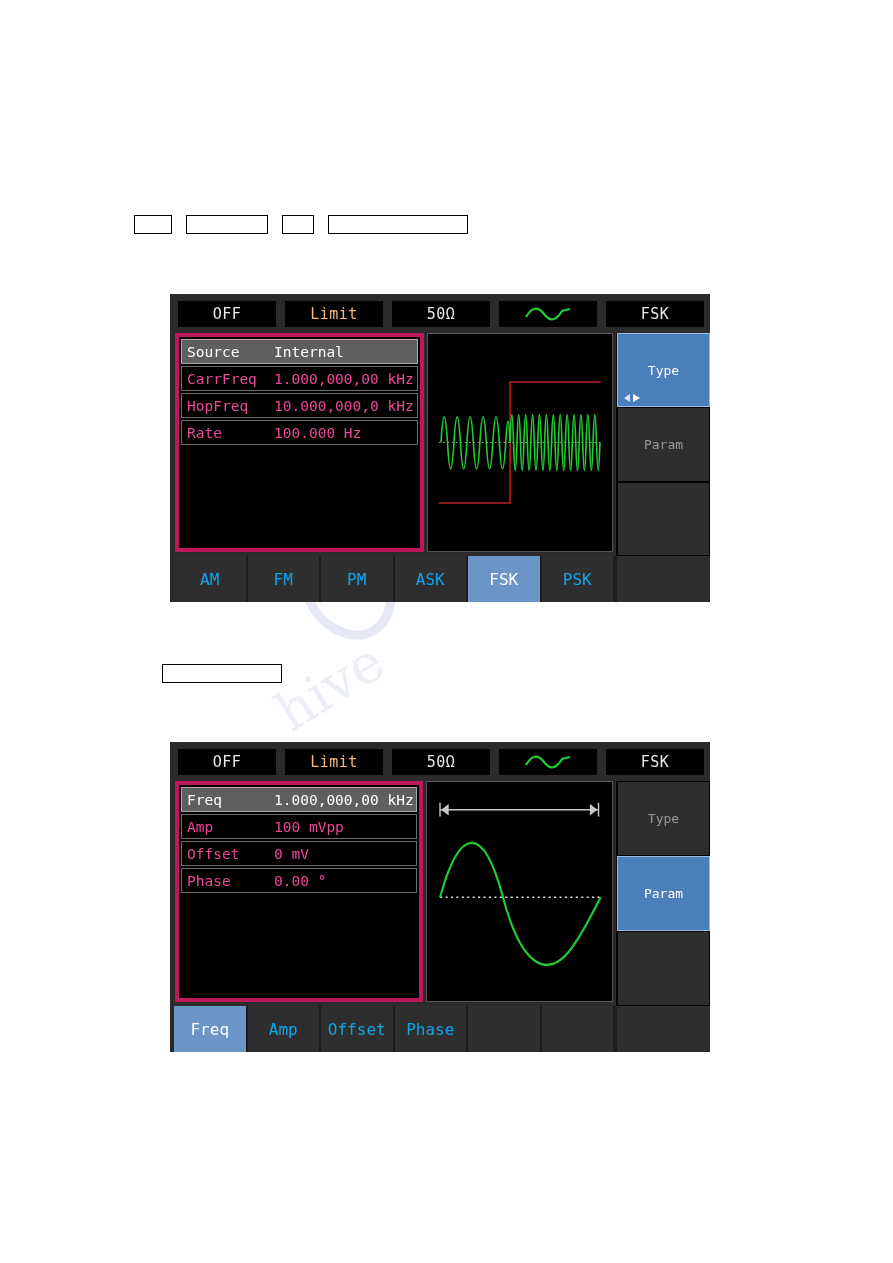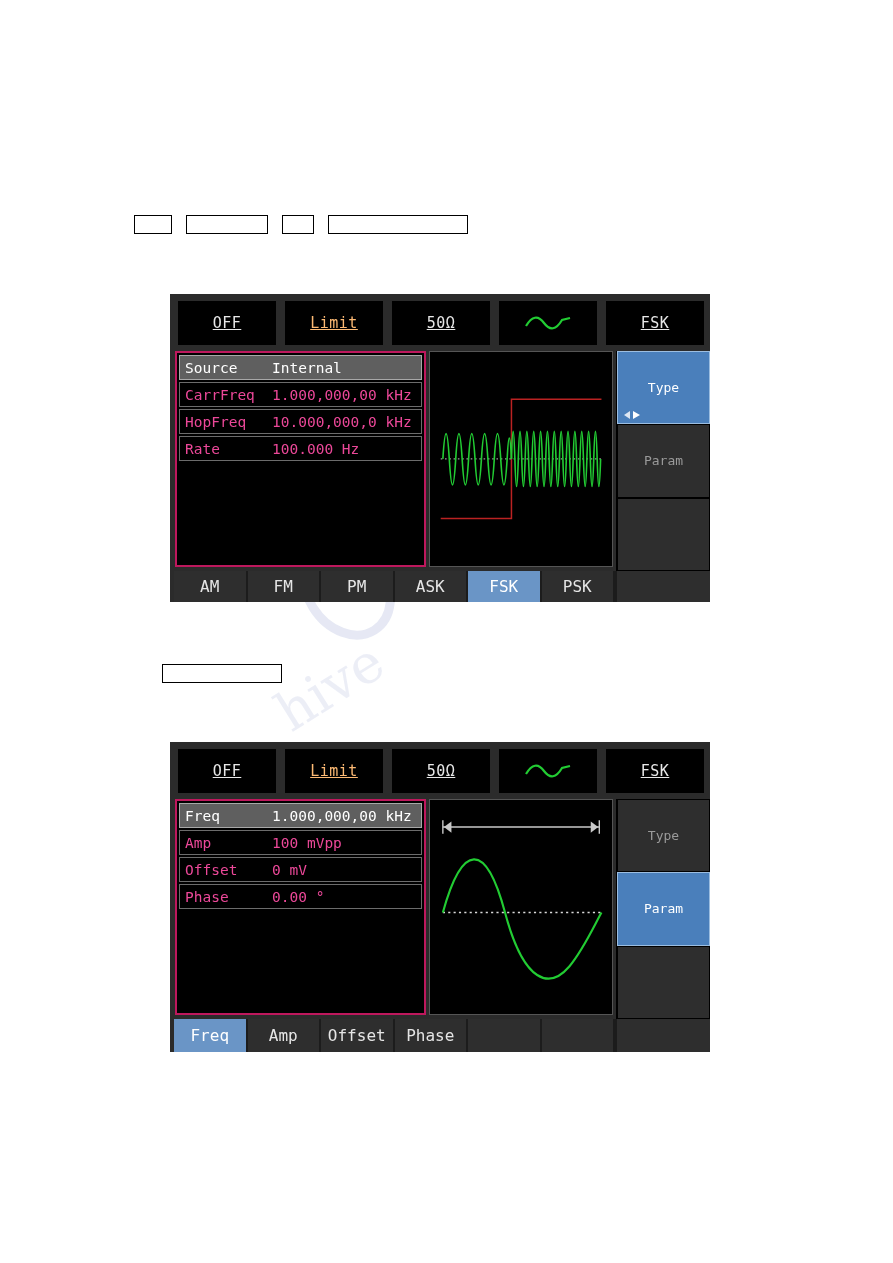--- a/index.html
+++ b/index.html
@@ -54,29 +54,28 @@
   
   .statusbar {
     display: flex;
     align-items: center;
     gap: 9px;
     padding: 7px 6px 6px 8px;
     background: #2b2b2b;
   }
   .status-box {
     background: #000000;
-    height: 44px;
+    height: 26px;
     flex: 1 1 0;
     display: flex;
     align-items: center;
     justify-content: center;
     color: #e8e8e8;
     font-size: 15px;
     letter-spacing: 0.5px;
-    text-decoration: underline;
   }
   .status-box.dim { color: #fdba74; }
   .status-box svg { display: block; }
 
   
   .midrow {
     display: flex;
     flex: 1 1 auto;
     padding: 0 0 0 0;
   }
@@ -84,21 +83,21 @@
     display: flex;
     flex: 1 1 auto;
     background: #2b2b2b;
     padding: 0 3px 4px 5px;
     box-sizing: border-box;
     gap: 3px;
   }
   .param-panel {
     width: 263px;
     background: #000;
-    border: 2px solid #be185d;
+    border: 4px solid #be185d;
     box-sizing: border-box;
     padding: 2px 2px 0 2px;
     display: flex;
     flex-direction: column;
     gap: 2px;
   }
   .param-row {
     height: 25px;
     display: flex;
     align-items: center;
@@ -176,21 +175,21 @@
     box-sizing: border-box;
   }
   .tab {
     flex: 1 1 0;
     background: #2e2e2e;
     border-right: 2px solid #1c1c1c;
     box-sizing: border-box;
     display: flex;
     align-items: center;
     justify-content: center;
-    color: #e5e5e5;
+    color: #0ea5e9;
     font-size: 16px;
   }
   .tab.active {
     background: #6a95c6;
     color: #ffffff;
   }
   .tab.blank { color: transparent; }
   .tab-spacer {
     flex: 0 0 93px;
     background: #2e2e2e;

